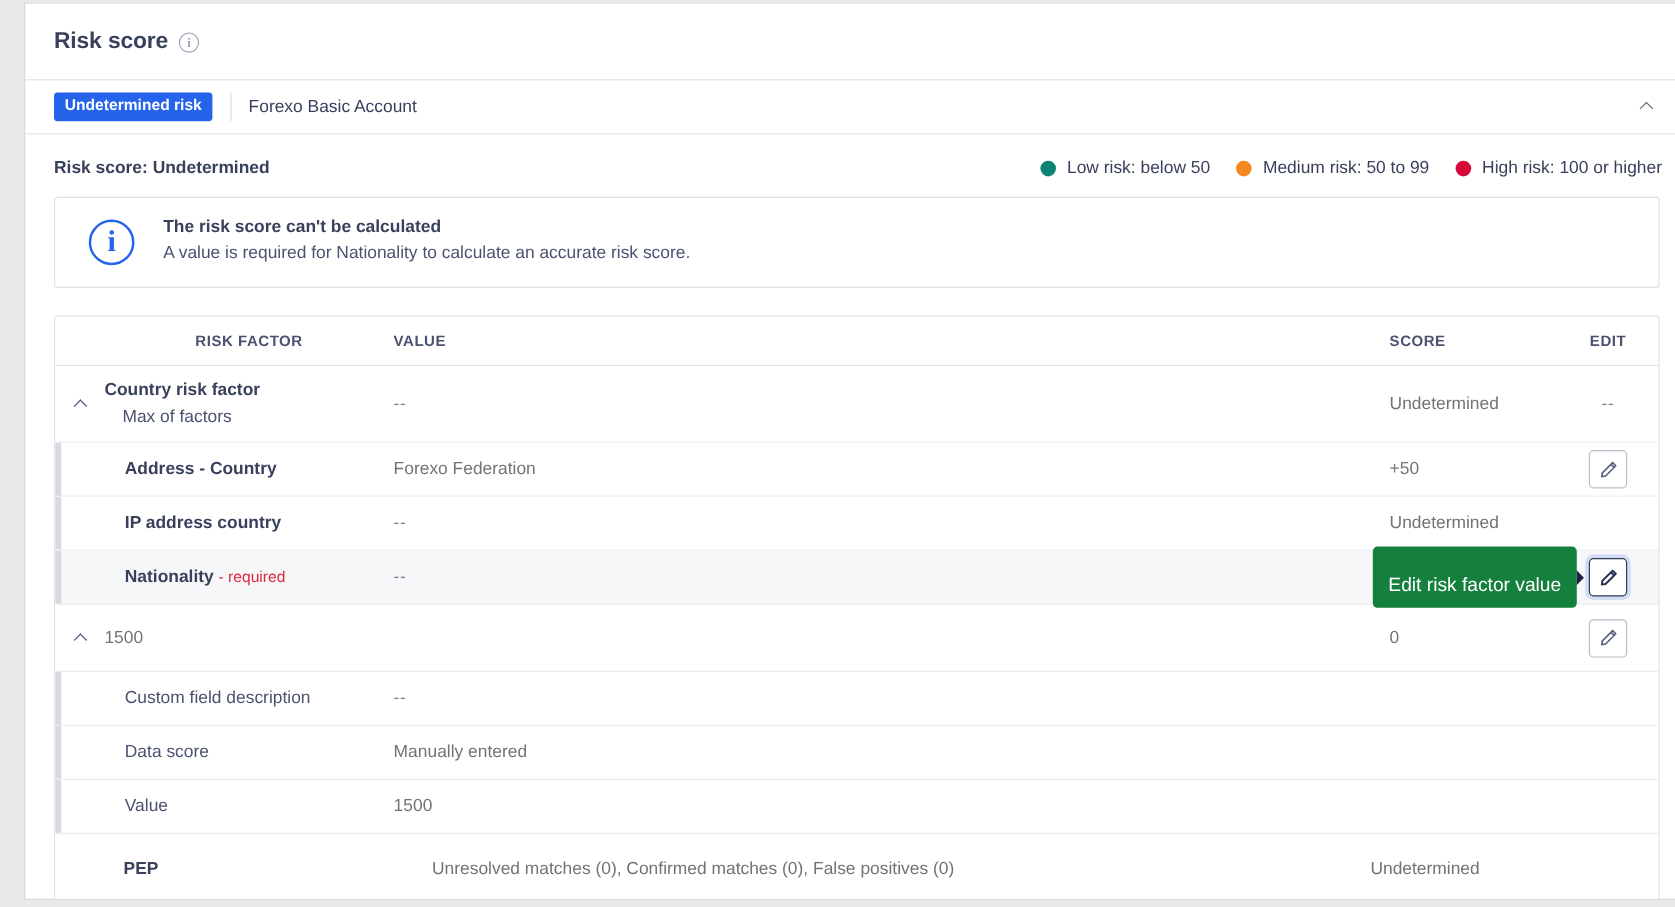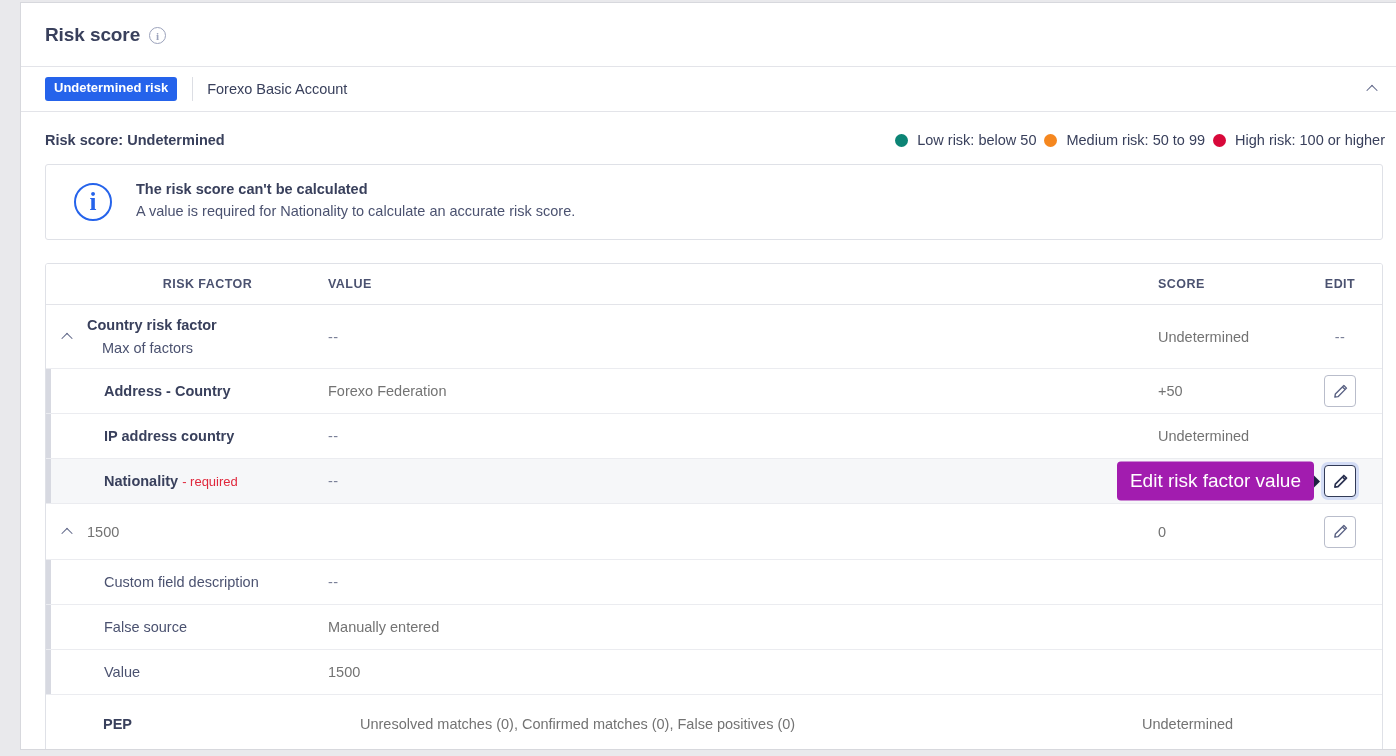--- a/index.html
+++ b/index.html
@@ -103,21 +103,21 @@
   }
   .summary-label {
     font-size: 14.5px;
     font-weight: bold;
     color: #39405c;
   }
   .legend {
     margin-left: auto;
     display: flex;
     align-items: center;
-    gap: 8px;
+    gap: 22px;
   }
   .legend-item {
     display: flex;
     align-items: center;
     font-size: 14.5px;
     color: #39405c;
   }
   .dot {
     width: 13px; height: 13px;
     border-radius: 50%;
@@ -254,24 +254,24 @@
     box-shadow: 0 0 0 3px #d3dcf5;
   }
   .edit-btn svg { display: block; }
 
   
   .tooltip {
     position: absolute;
     right: 68px;
     top: 50%;
     transform: translateY(-50%);
-    background: #a21caf;
+    background: #15803d;
     color: #ffffff;
-    font-size: 19px;
-    padding: 8px 13px 9px;
+    font-size: 16px;
+    padding: 24px 13px 9px;
     border-radius: 4px;
     white-space: nowrap;
     z-index: 5;
   }
   .tooltip::after {
     content: "";
     position: absolute;
     right: -6px;
     top: 50%;
     margin-top: -6px;
@@ -445,21 +445,21 @@
       <div class="c-value">
         <span class="value-text dash">--</span>
       </div>
       <div class="c-score"></div>
       <div class="c-edit"></div>
     </div>
 
     <div class="trow row-child indent-accent sub-plain">
       <div class="c-toggle"></div>
       <div class="c-factor">
-        <span class="factor-name">False source</span>
+        <span class="factor-name">Data score</span>
       </div>
       <div class="c-value">
         <span class="value-text">Manually entered</span>
       </div>
       <div class="c-score"></div>
       <div class="c-edit"></div>
     </div>
 
     <div class="trow row-child indent-accent sub-plain">
       <div class="c-toggle"></div>

